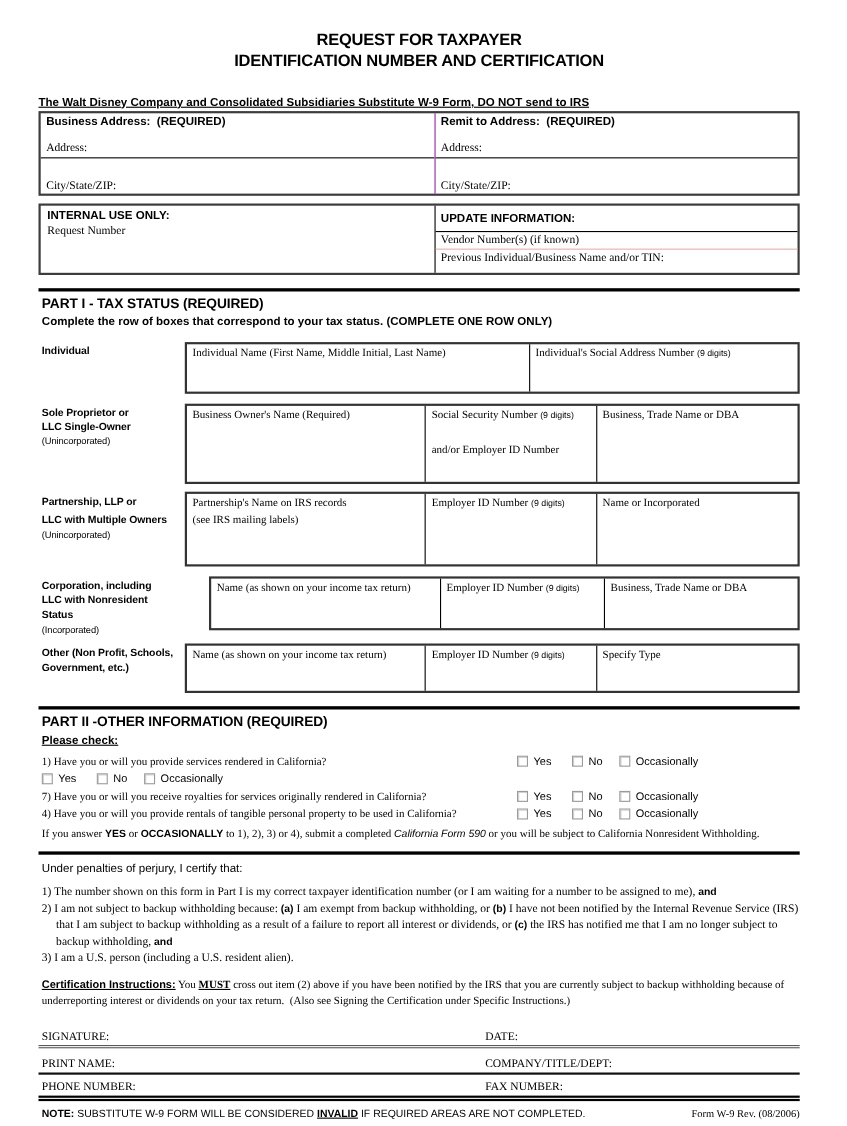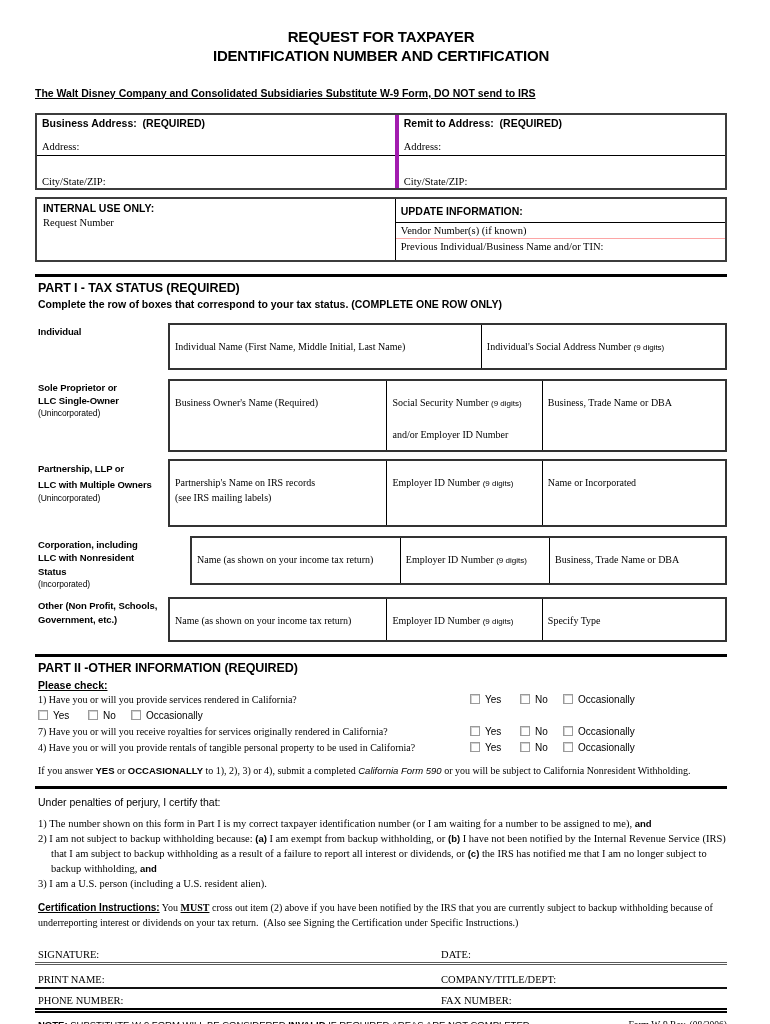--- a/index.html
+++ b/index.html
@@ -10,22 +10,22 @@
     font-family:"Liberation Serif", serif;
   }
 
   
   .doc-title { text-align:center; font-family:"Liberation Sans",sans-serif;
     font-weight:bold; font-size:15px; line-height:1.25; margin-top:8px; letter-spacing:-0.2px; }
   .doc-subtitle { margin-top:21px; font-family:"Liberation Sans",sans-serif;
     font-weight:bold; font-size:10.5px; text-decoration:underline; }
 
   
-  .two-col-table { border:2px solid #3c3c3c; display:grid; grid-template-columns:52% 48%; margin-top:14px; }
-  .two-col-table .col2 { border-left:4px solid #a21caf; }
+  .two-col-table { border:2px solid #3c3c3c; display:grid; grid-template-columns:52% 48%; margin-top:2px; }
+  .two-col-table .col2 { border-left:1px solid #a21caf; }
   .addr-top { height:41px; border-bottom:1px solid #000; padding:2px 5px 3px;
     display:flex; flex-direction:column; justify-content:space-between; }
   .addr-bottom { height:32px; padding:15px 5px 0; }
   .cell-label-bold { font-family:"Liberation Sans",sans-serif; font-weight:bold; font-size:10.5px; }
   .cell-label { font-size:10.5px; }
 
   .internal-table { border:2px solid #3c3c3c; display:grid; grid-template-columns:52% 48%; margin-top:7px; height:65px; }
   .int-left { padding:3px 6px; }
   .int-left .req { font-size:10.5px; margin-top:3px; }
   .int-right { border-left:1px solid #000; display:flex; flex-direction:column; }
@@ -38,32 +38,32 @@
   .part-title { font-family:"Liberation Sans",sans-serif; font-weight:bold; font-size:12.5px; letter-spacing:-0.1px; }
   .part-sub { font-family:"Liberation Sans",sans-serif; font-weight:bold; font-size:10.5px; margin-top:3px; }
 
   
   .tax-row { display:flex; align-items:flex-start; }
   .tax-label { width:133px; flex:none; padding:2px 6px 0 3px;
     font-family:"Liberation Sans",sans-serif; font-weight:bold; font-size:9.5px; line-height:1.45; letter-spacing:-0.1px; }
   .tax-label.loose { line-height:1.7; }
   .tax-label .subnote { font-weight:normal; font-size:8.5px; line-height:1.2; display:block; }
   .tax-table { flex:1; border:2px solid #333; display:flex; align-items:stretch; background:#fff; }
-  .tax-cell { padding:14px 5px; font-size:10px; line-height:1.55; border-left:1px solid #000; }
+  .tax-cell { padding:1px 5px; font-size:10px; line-height:1.55; border-left:1px solid #000; }
   .tax-cell:first-child { border-left:none; }
   .digits { font-family:"Liberation Sans",sans-serif; font-size:8px; }
   .w-name2 { width:56%; } .w-ssn2 { flex:1; }
   .w-c1 { width:39%; } .w-c2 { width:28%; } .w-c3 { flex:1; }
   .h47 { height:47px; } .h73 { height:73px; } .h68 { height:68px; } .h49 { height:49px; } .h45 { height:45px; }
   .gap-and { margin-top:17px; }
 
   
   .please-check { font-family:"Liberation Sans",sans-serif; font-weight:bold; font-size:10.5px;
     text-decoration:underline; margin:4px 0 3px 3px; }
-  .q-row { display:flex; align-items:flex-start; height:16px; padding-left:3px; }
+  .q-row { display:flex; align-items:flex-end; height:16px; padding-left:3px; }
   .q-text { flex:1; font-size:10px; }
   .opts { width:257px; flex:none; display:flex; font-family:"Liberation Sans",sans-serif; font-size:10px; }
   .opt { display:flex; align-items:center; }
   .opt-yes { width:50px; } .opt-no { width:43px; } .opt-occ { flex:1; }
   .cb { width:10px; height:10px; flex:none; background:#fff; border:1px solid #9a9a9a;
     box-shadow:inset 1px 1px 0 rgba(0,0,0,0.18); margin-right:5px; }
   .p2-note { margin-top:7px; padding-left:3px; font-size:10px; }
   .bseg { font-family:"Liberation Sans",sans-serif; font-weight:bold; font-size:9.5px; }
   .iseg { font-family:"Liberation Sans",sans-serif; font-style:italic; font-size:9.5px; }
 

